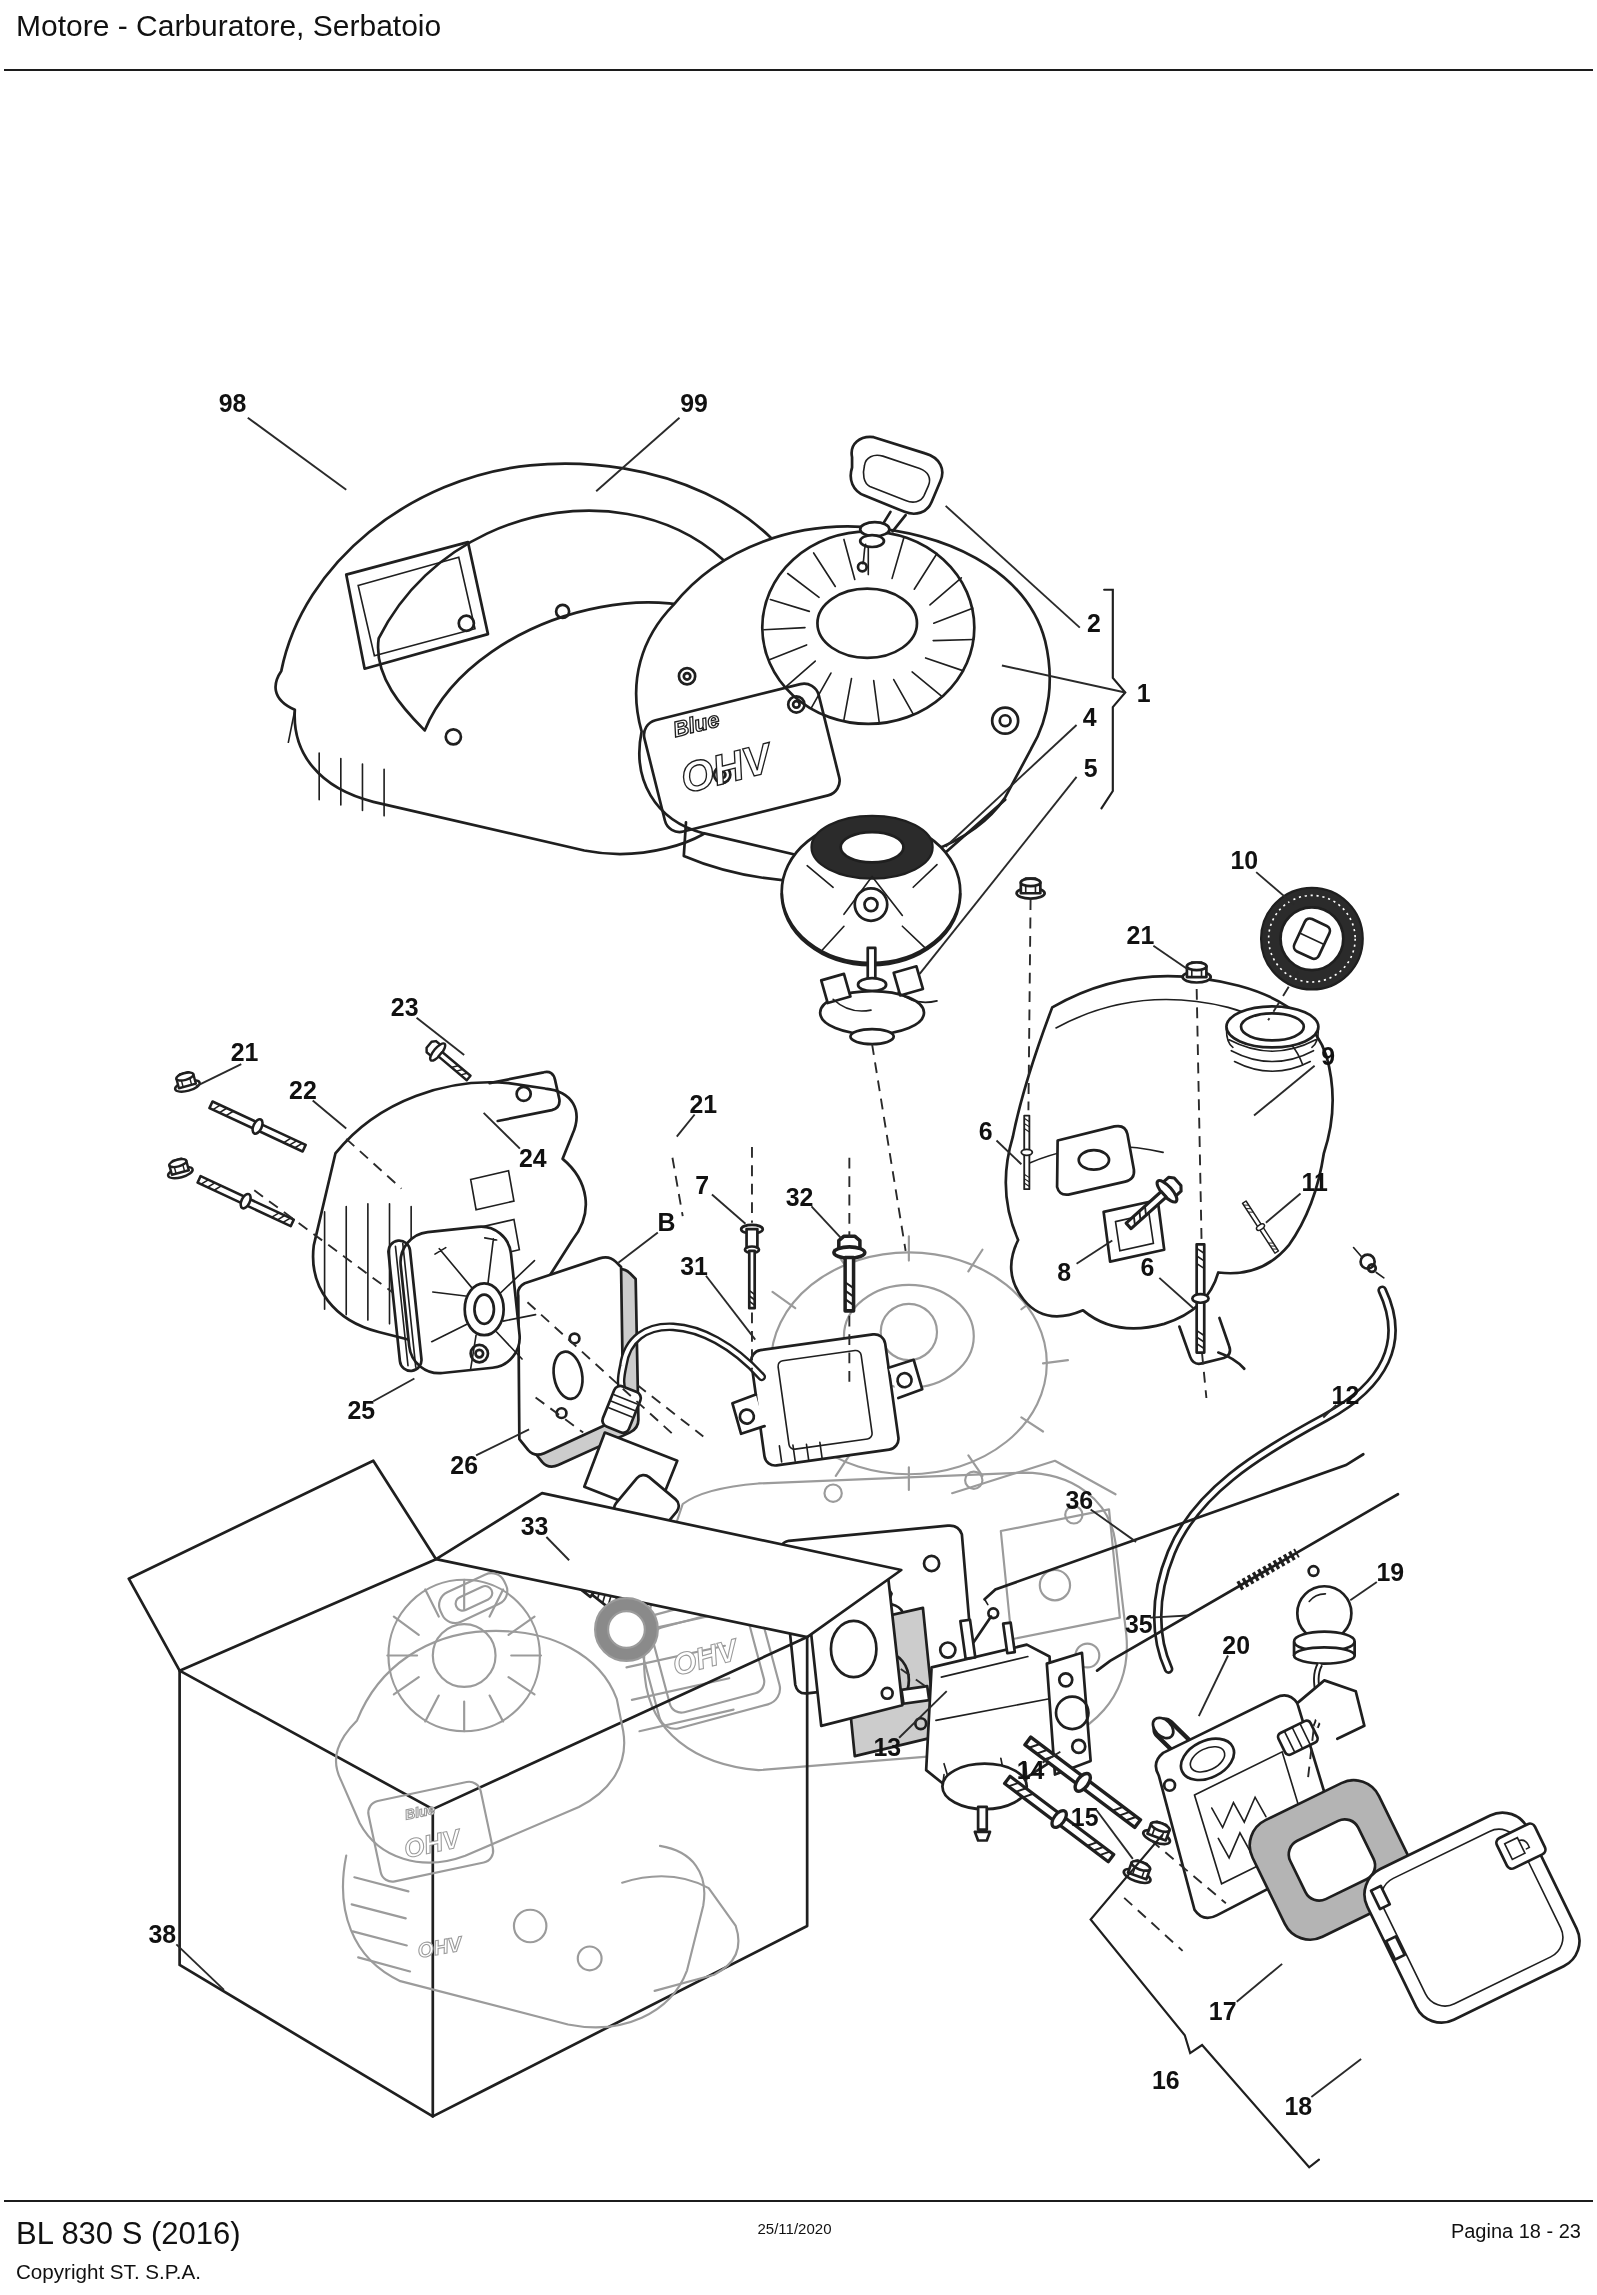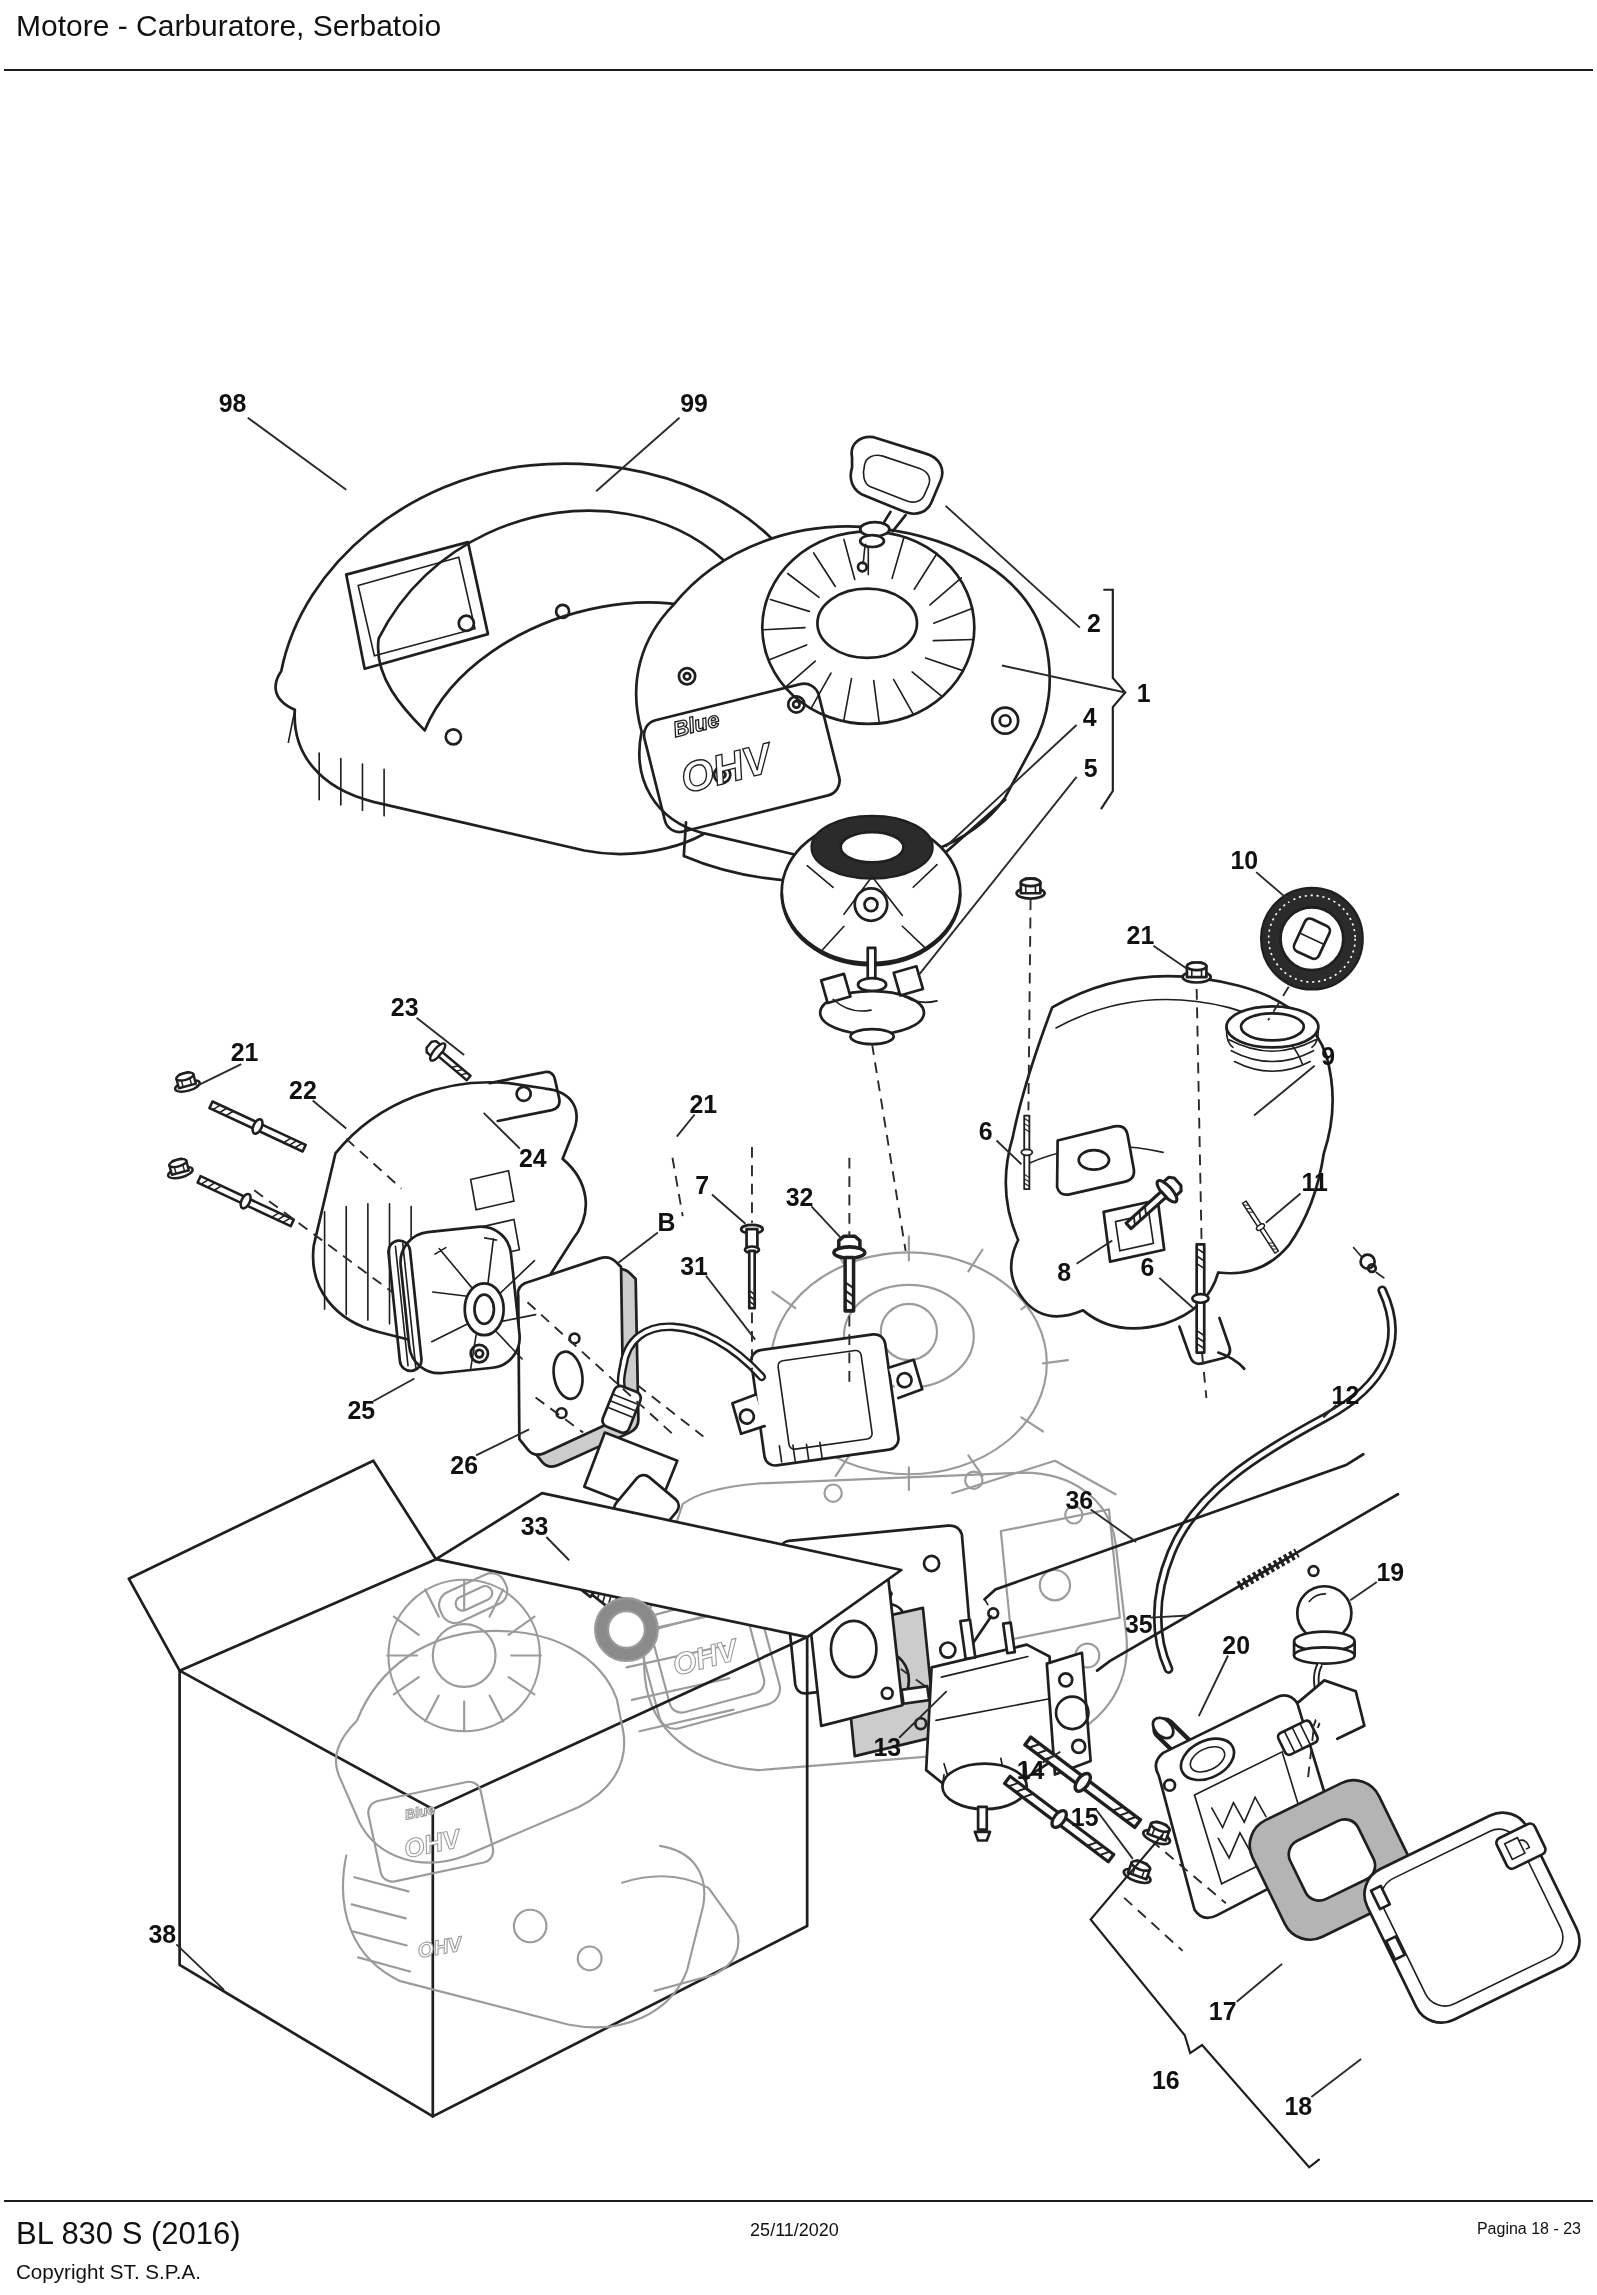--- a/index.html
+++ b/index.html
@@ -4,22 +4,22 @@
 <style>
   html,body{margin:0;padding:0;background:#e8e8e8;}
   .page{position:relative;width:1597px;height:2295px;background:#ffffff;
         font-family:"Liberation Sans",sans-serif;color:#111;overflow:hidden;}
   .hdr-title{position:absolute;left:16px;top:8.7px;font-size:30px;letter-spacing:0;}
   .rule{position:absolute;left:4.3px;right:4.3px;height:2.2px;background:#1c1c1c;}
   .rule.top{top:69px;}
   .rule.bottom{top:2200px;}
   .ftr-model{position:absolute;left:16px;top:2216px;font-size:31px;}
   .ftr-copy{position:absolute;left:16px;top:2260px;font-size:20.6px;}
-  .ftr-date{position:absolute;left:0;right:8px;top:2220px;font-size:18px;text-align:center;}
-  .ftr-page{position:absolute;right:16px;top:2220px;font-size:16px;text-align:right;}
+  .ftr-date{position:absolute;left:0;right:8px;top:2220px;font-size:15px;text-align:center;}
+  .ftr-page{position:absolute;right:16px;top:2220px;font-size:20px;text-align:right;}
   svg{position:absolute;left:0;top:0;}
   .ink{stroke:#1f1f1f;stroke-width:5;fill:none;stroke-linejoin:round;stroke-linecap:round;}
   .inkw{stroke:#1f1f1f;stroke-width:5;fill:#ffffff;stroke-linejoin:round;stroke-linecap:round;}
   .thin{stroke:#1f1f1f;stroke-width:3;fill:none;stroke-linecap:round;}
   .ghost{stroke:#9b9b9b;stroke-width:4;fill:none;stroke-linejoin:round;stroke-linecap:round;}
   .ghostw{stroke:#9b9b9b;stroke-width:4;fill:#ffffff;stroke-linejoin:round;}
   .grayfill{stroke:#1f1f1f;stroke-width:5;fill:#cccccc;stroke-linejoin:round;}
   .darkfill{stroke:#1f1f1f;stroke-width:4;fill:#2b2b2b;}
   .dash{stroke:#2a2a2a;stroke-width:3.5;fill:none;stroke-dasharray:20 14;}
   .leader{stroke:#2a2a2a;stroke-width:3.5;}

